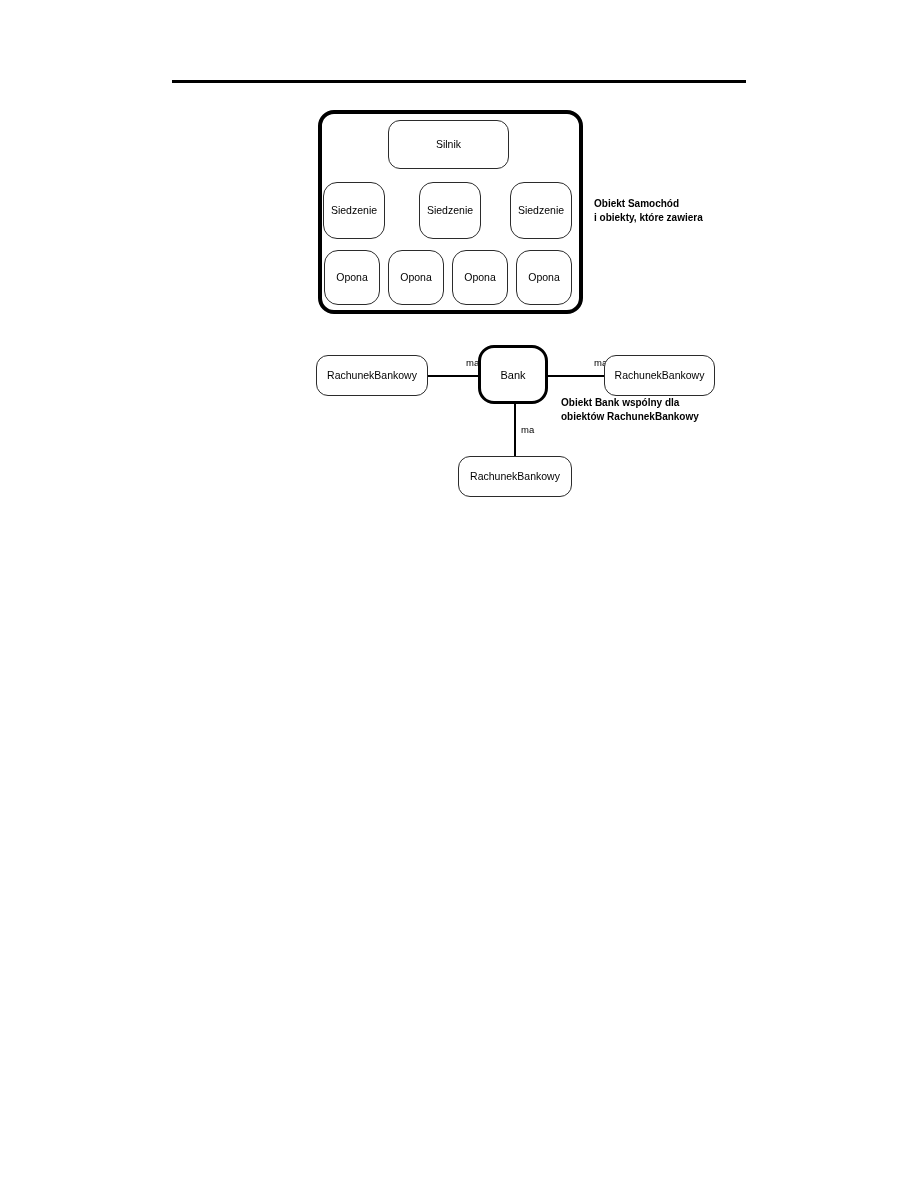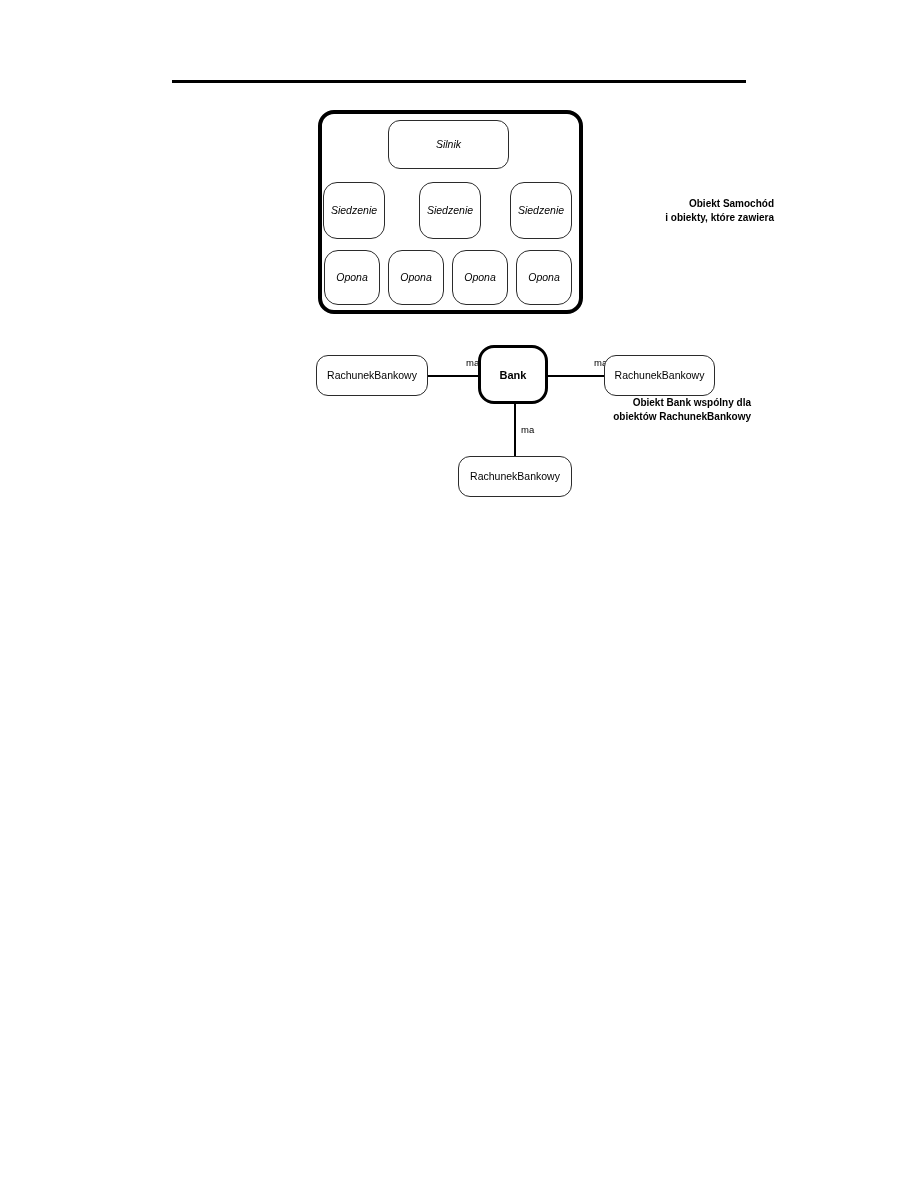--- a/index.html
+++ b/index.html
@@ -61,21 +61,20 @@
     border: 1.4px solid #2b2b2b;
     border-radius: 12px;
     background: #ffffff;
     display: flex;
     align-items: center;
     justify-content: center;
     font-size: 10.5px;
     line-height: 1;
     color: #000000;
     white-space: nowrap;
-    font-style: italic;
   }
 
   .node-silnik {
     left: 70px;
     top: 10px;
     width: 121px;
     height: 49px;
   }
 
   .node-seat-1 { left: 5px;   top: 72px; width: 62px; height: 57px; border-radius: 14px; }
@@ -87,21 +86,20 @@
   .node-tire-3 { left: 134px; top: 140px; width: 56px; height: 55px; border-radius: 14px; }
   .node-tire-4 { left: 198px; top: 140px; width: 56px; height: 55px; border-radius: 14px; }
 
   .annotation {
     position: absolute;
     font-size: 10px;
     font-weight: bold;
     line-height: 1.35;
     color: #000000;
     white-space: pre-line;
-    text-align: right;
   }
   .anno-1 {
     left: 594px;
     top: 197px;
     width: 180px;
   }
 
   
   .fig2 {
     position: absolute;
@@ -135,21 +133,21 @@
   .node-thick {
     position: absolute;
     box-sizing: border-box;
     border: 3.2px solid #000000;
     border-radius: 16px;
     background: #ffffff;
     display: flex;
     align-items: center;
     justify-content: center;
     font-size: 11px;
-    font-weight: bold;
+    font-weight: normal;
     color: #000000;
   }
   .node-bank {
     left: 178px;
     top: 10px;
     width: 70px;
     height: 59px;
   }
 
   .node-acct {

